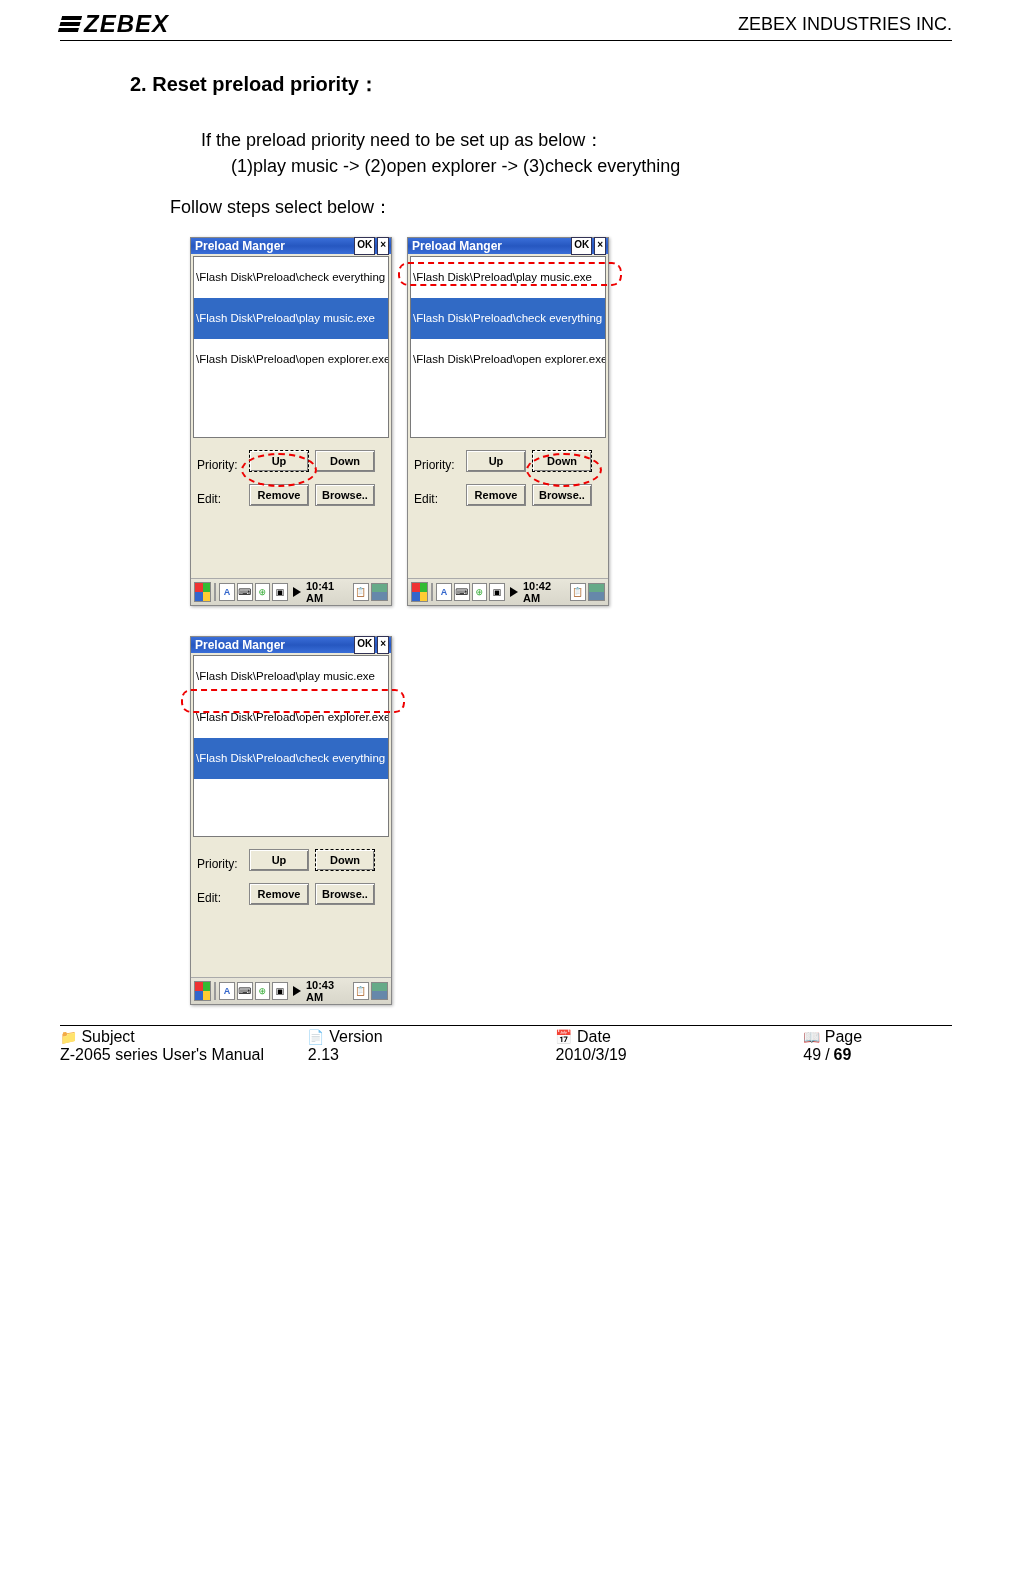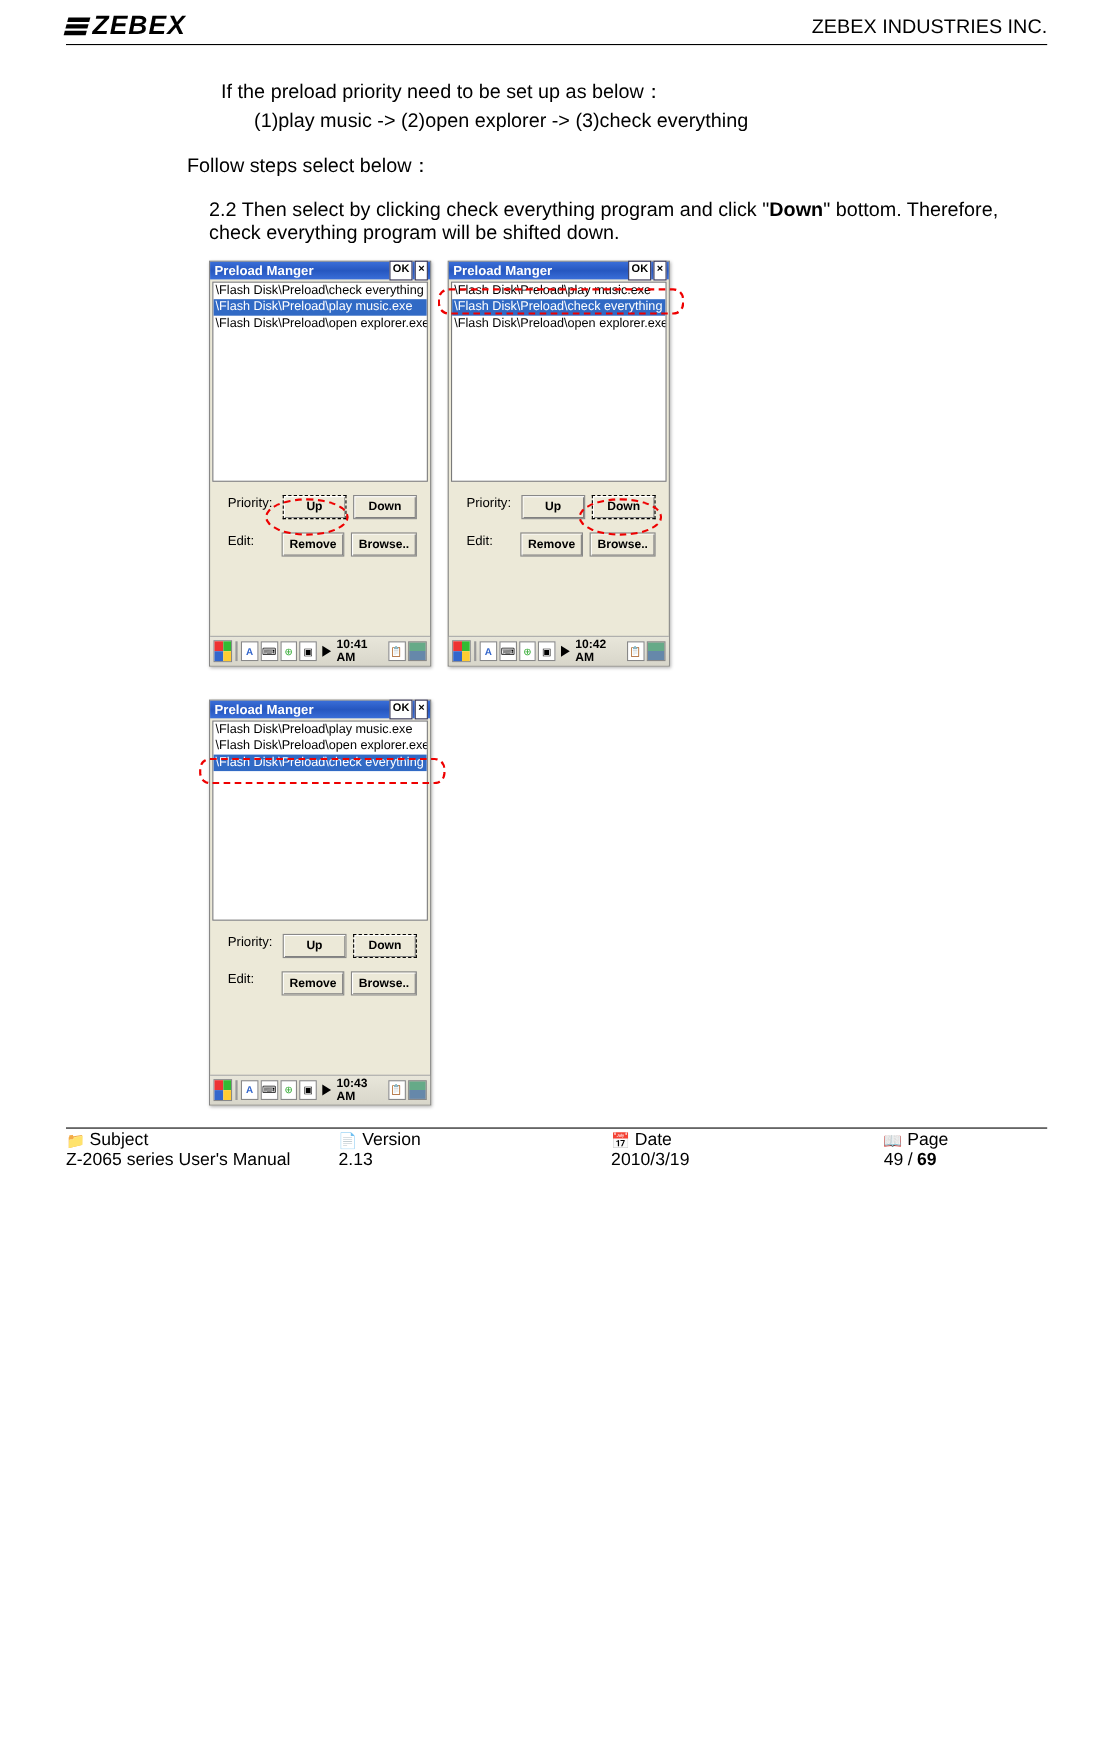--- a/index.html
+++ b/index.html
@@ -97,38 +97,37 @@
   }
   .listbox {
     background: #fff;
     border: 1px solid #7a7a7a;
     margin: 2px;
     height: 180px;
     font-size: 11.5px;
     overflow: hidden;
   }
   .list-item {
-    padding: 0 2px;
+    padding: 13px 2px;
     white-space: nowrap;
     height: 15px;
     line-height: 15px;
   }
   .list-item.selected {
     background: #316ac5;
     color: #fff;
   }
   .controls {
     padding: 10px 6px 60px 6px;
     font-size: 12px;
   }
   .control-row {
     display: flex;
-    align-items: flex-start;
+    align-items: flex-end;
     margin-bottom: 12px;
-    margin-left: 10px;
   }
   .control-label { width: 52px; }
   .ce-btn {
     width: 60px;
     height: 22px;
     background: #ece9d8;
     border: 1px solid #888;
     box-shadow: inset 1px 1px 0 #fff, inset -1px -1px 0 #808080;
     font-size: 11px;
     font-weight: bold;
@@ -224,29 +223,27 @@
         <span></span>
           <span></span>
           <span></span>
       </div>
       <span>ZEBEX</span>
     </div>
     <div class="company-name">ZEBEX INDUSTRIES INC.</div>
   </div>
 
   <div class="content">
+    <h3>2. Reset preload priority：</h3>
     <div class="intro">
       <p>If the preload priority need to be set up as below：</p>
       <p style="margin-left:30px">(1)play music -&gt; (2)open explorer -&gt; (3)check everything</p>
     </div>
     <p class="follow">Follow steps select below：</p>
     <div class="steps">
-      <p>
-        <span>2.2 Then select by clicking check everything program and click "</span><b>Down</b><span>" bottom. Therefore, check everything program will be shifted down.</span>
-      </p>
     </div>
 
     <div class="screenshots-row">
 
       <div class="screenshot rel">
         <div class="titlebar">
           <span class="titlebar-title">Preload Manger</span>
           <span class="titlebar-btn">OK</span>
           <span class="titlebar-btn">×</span>
         </div>

